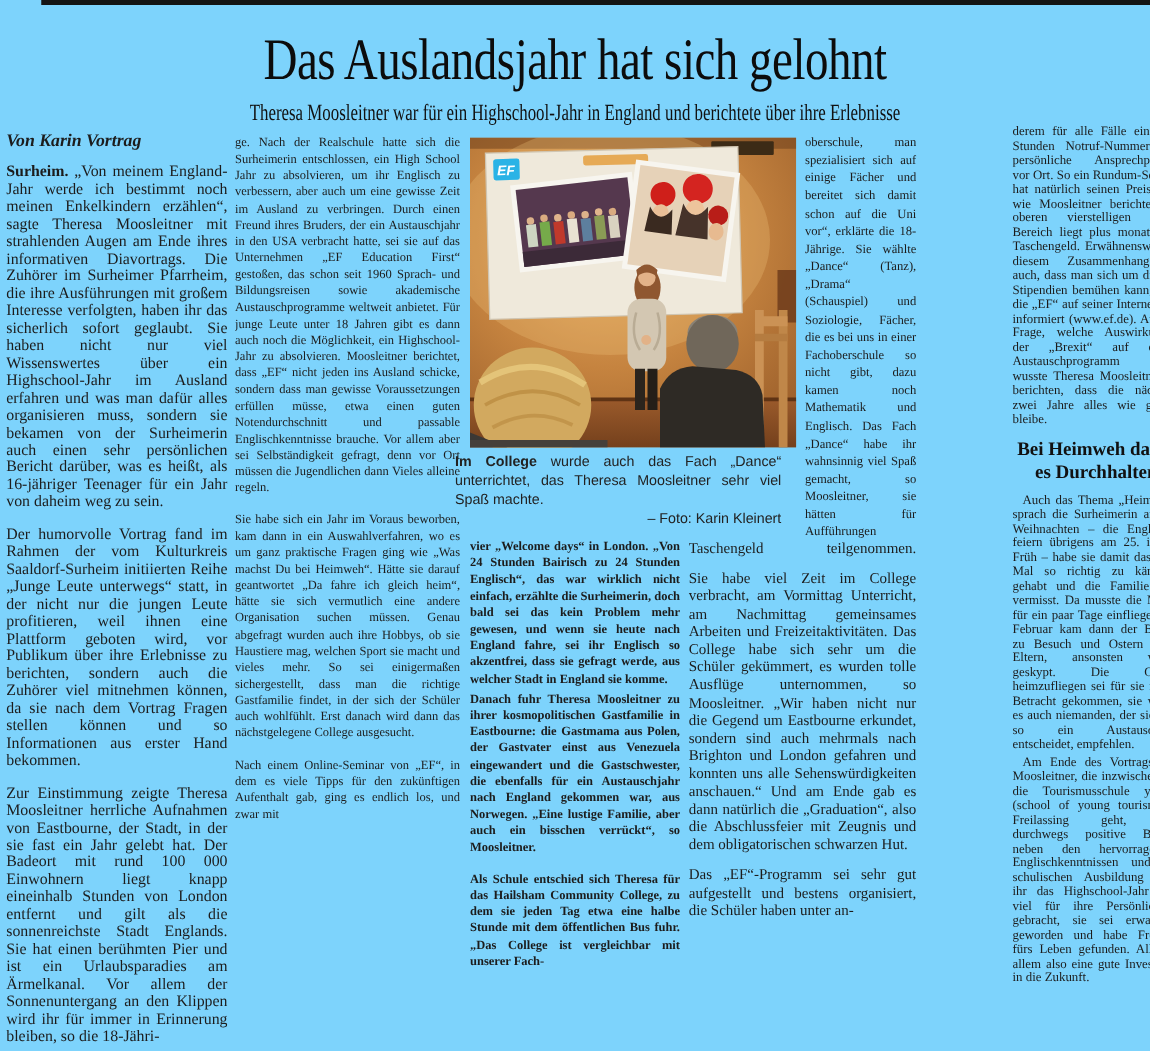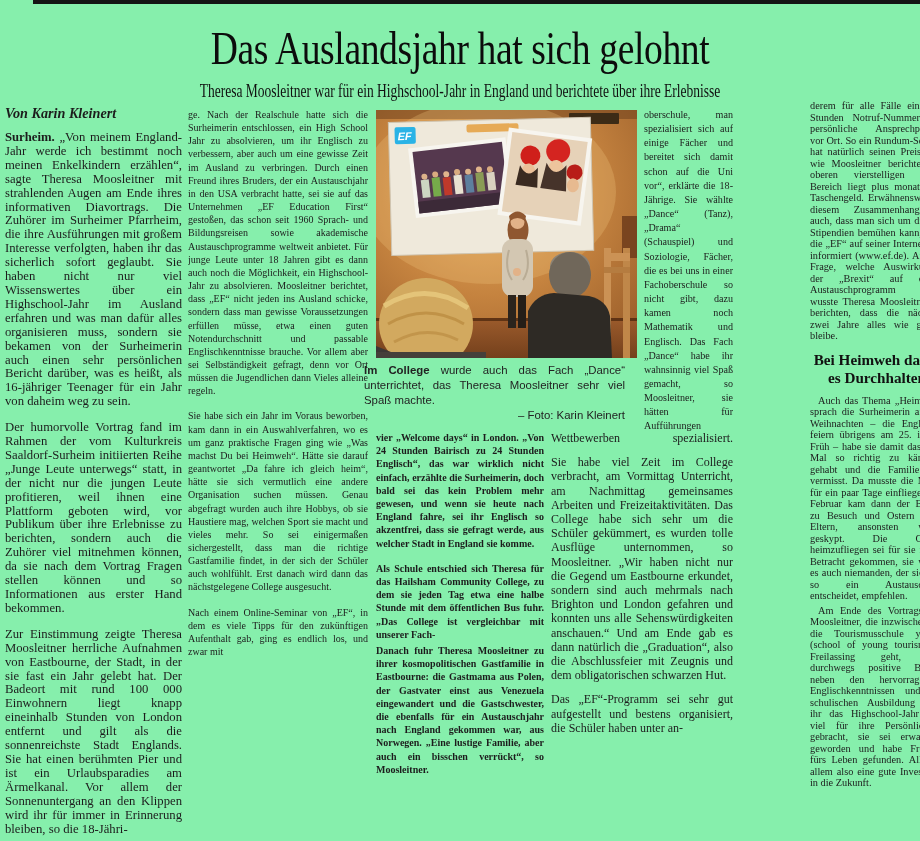--- a/index.html
+++ b/index.html
@@ -1,16 +1,16 @@
 <!DOCTYPE html>
 <html lang="de"><head>
 <meta charset="utf-8">
 <style>
   html,body{margin:0;padding:0;background:#e8e8e6;}
-  #page{position:relative;width:920px;height:841px;background:#86efac;overflow:hidden;
+  #page{position:relative;width:920px;height:841px;background:#7dd3fc;overflow:hidden;
         font-family:"Liberation Serif","DejaVu Serif",serif;color:#1c1c1c;}
   .topbar{position:absolute;left:33px;top:0;width:887px;height:4px;background:#141414;}
   h1.headline{position:absolute;left:0;top:22px;width:920px;margin:0;text-align:center;
       font-size:47px;line-height:52px;font-weight:500;color:#0c0c0c;white-space:nowrap;
       transform:scaleX(.80);transform-origin:50% 50%;letter-spacing:-.5px;}
   h2.subheadline{position:absolute;left:0;top:80px;width:920px;margin:0;text-align:center;
       font-size:18.5px;line-height:22px;font-weight:500;color:#111;white-space:nowrap;
       transform:scaleX(.73);transform-origin:50% 50%;}
   .col{position:absolute;text-align:justify;overflow:hidden;}
   .col p{margin:0;text-indent:0;}
@@ -41,21 +41,21 @@
 </head>
 <body>
 
 <div id="page">
   <div class="topbar"></div>
 
   <h1 class="headline">Das Auslandsjahr hat sich gelohnt</h1>
   <h2 class="subheadline">Theresa Moosleitner war für ein Highschool-Jahr in England und berichtete über ihre Erlebnisse</h2>
 
   <div class="col c1 jtext">
-    <div class="byline">Von Karin Kleinert</div>
+    <div class="byline">Von Karin Vortrag</div>
     <p class="ind"><b>Surheim.</b> <span>„Von meinem England-Jahr werde ich bestimmt noch meinen Enkelkindern erzählen“, sagte Theresa Moosleitner mit strahlenden Augen am Ende ihres informativen Diavortrags. Die Zuhörer im Surheimer Pfarrheim, die ihre Ausführungen mit großem Interesse verfolgten, haben ihr das sicherlich sofort geglaubt. Sie haben nicht nur viel Wissenswertes über ein Highschool-Jahr im Ausland erfahren und was man dafür alles organisieren muss, sondern sie bekamen von der Surheimerin auch einen sehr persönlichen Bericht darüber, was es heißt, als 16-jähriger Teenager für ein Jahr von daheim weg zu sein.</span></p>
     <p class="gap ind">Der humorvolle Vortrag fand im Rahmen der vom Kulturkreis Saaldorf-Surheim initiierten Reihe „Junge Leute unterwegs“ statt, in der nicht nur die jungen Leute profitieren, weil ihnen eine Plattform geboten wird, vor Publikum über ihre Erlebnisse zu berichten, sondern auch die Zuhörer viel mitnehmen können, da sie nach dem Vortrag Fragen stellen können und so Informationen aus erster Hand bekommen.</p>
     <p class="gap ind">Zur Einstimmung zeigte Theresa Moosleitner herrliche Aufnahmen von Eastbourne, der Stadt, in der sie fast ein Jahr gelebt hat. Der Badeort mit rund 100 000 Einwohnern liegt knapp eineinhalb Stunden von London entfernt und gilt als die sonnenreichste Stadt Englands. Sie hat einen berühmten Pier und ist ein Urlaubsparadies am Ärmelkanal. Vor allem der Sonnenuntergang an den Klippen wird ihr für immer in Erinnerung bleiben, so die 18-Jähri-</p>
   </div>
 
   <div class="col c2 jtext">
     <p>ge. Nach der Realschule hatte sich die Surheimerin entschlossen, ein High School Jahr zu absolvieren, um ihr Englisch zu verbessern, aber auch um eine gewisse Zeit im Ausland zu verbringen. Durch einen Freund ihres Bruders, der ein Austauschjahr in den USA verbracht hatte, sei sie auf das Unternehmen „EF Education First“ gestoßen, das schon seit 1960 Sprach- und Bildungsreisen sowie akademische Austauschprogramme weltweit anbietet. Für junge Leute unter 18 Jahren gibt es dann auch noch die Möglichkeit, ein Highschool-Jahr zu absolvieren. Moosleitner berichtet, dass „EF“ nicht jeden ins Ausland schicke, sondern dass man gewisse Voraussetzungen erfüllen müsse, etwa einen guten Notendurchschnitt und passable Englischkenntnisse brauche. Vor allem aber sei Selbständigkeit gefragt, denn vor Ort müssen die Jugendlichen dann Vieles alleine regeln.</p>
     <p class="gap ind">Sie habe sich ein Jahr im Voraus beworben, kam dann in ein Auswahlverfahren, wo es um ganz praktische Fragen ging wie „Was machst Du bei Heimweh“. Hätte sie darauf geantwortet „Da fahre ich gleich heim“, hätte sie sich vermutlich eine andere Organisation suchen müssen. Genau abgefragt wurden auch ihre Hobbys, ob sie Haustiere mag, welchen Sport sie macht und vieles mehr. So sei einigermaßen sichergestellt, dass man die richtige Gastfamilie findet, in der sich der Schüler auch wohlfühlt. Erst danach wird dann das nächstgelegene College ausgesucht.</p>
     <p class="gap ind">Nach einem Online-Seminar von „EF“, in dem es viele Tipps für den zukünftigen Aufenthalt gab, ging es endlich los, und zwar mit</p>
   </div>
@@ -155,30 +155,30 @@
   </div>
 
   <div class="caption">
     <b>Im College</b>
     <span>wurde auch das Fach „Dance“ unterrichtet, das Theresa Moosleitner sehr viel Spaß machte.</span>
     <span class="credit">– Foto: Karin Kleinert</span>
   </div>
 
   <div class="col c3 jtext">
     <p>vier „Welcome days“ in London. „Von 24 Stunden Bairisch zu 24 Stunden Englisch“, das war wirklich nicht einfach, erzählte die Surheimerin, doch bald sei das kein Problem mehr gewesen, und wenn sie heute nach England fahre, sei ihr Englisch so akzentfrei, dass sie gefragt werde, aus welcher Stadt in England sie komme.</p>
+    <p class="ind sgap">Danach fuhr Theresa Moosleitner zu ihrer kosmopolitischen Gastfamilie in Eastbourne: die Gastmama aus Polen, der Gastvater einst aus Venezuela eingewandert und die Gastschwester, die ebenfalls für ein Austauschjahr nach England gekommen war, aus Norwegen. „Eine lustige Familie, aber auch ein bisschen verrückt“, so Moosleitner.</p>
     <p class="ind gap">Als Schule entschied sich Theresa für das Hailsham Community College, zu dem sie jeden Tag etwa eine halbe Stunde mit dem öffentlichen Bus fuhr. „Das College ist vergleichbar mit unserer Fach-</p>
-    <p class="ind sgap">Danach fuhr Theresa Moosleitner zu ihrer kosmopolitischen Gastfamilie in Eastbourne: die Gastmama aus Polen, der Gastvater einst aus Venezuela eingewandert und die Gastschwester, die ebenfalls für ein Austauschjahr nach England gekommen war, aus Norwegen. „Eine lustige Familie, aber auch ein bisschen verrückt“, so Moosleitner.</p>
   </div>
 
   <div class="col c4t jtext">
     <p>oberschule, man spezialisiert sich auf einige Fächer und bereitet sich damit schon auf die Uni vor“, erklärte die 18-Jährige. Sie wählte „Dance“ (Tanz), „Drama“ (Schauspiel) und Soziologie, Fächer, die es bei uns in einer Fachoberschule so nicht gibt, dazu kamen noch Mathematik und Englisch. Das Fach „Dance“ habe ihr wahnsinnig viel Spaß gemacht, so Moosleitner, sie hätten für Aufführungen geprobt und an</p>
   </div>
 
   <div class="col c4b jtext">
-    <p class="stretch">Wettbewerben spezialisiert.</p>
+    <p class="stretch">Taschengeld teilgenommen.</p>
     <p class="ind gap">Sie habe viel Zeit im College verbracht, am Vormittag Unterricht, am Nachmittag gemeinsames Arbeiten und Freizeitaktivitäten. Das College habe sich sehr um die Schüler gekümmert, es wurden tolle Ausflüge unternommen, so Moosleitner. „Wir haben nicht nur die Gegend um Eastbourne erkundet, sondern sind auch mehrmals nach Brighton und London gefahren und konnten uns alle Sehenswürdigkeiten anschauen.“ Und am Ende gab es dann natürlich die „Graduation“, also die Abschlussfeier mit Zeugnis und dem obligatorischen schwarzen Hut.</p>
     <p class="ind gap">Das „EF“-Programm sei sehr gut aufgestellt und bestens organisiert, die Schüler haben unter an-</p>
   </div>
 
   <div class="col c5 jtext">
     <p>derem für alle Fälle eine 24-Stunden Notruf-Nummer und persönliche Ansprechpartner vor Ort. So ein Rundum-Service hat natürlich seinen Preis, der, wie Moosleitner berichtet, im oberen vierstelligen Euro-Bereich liegt plus monatliches Taschengeld. Erwähnenswert in diesem Zusammenhang ist auch, dass man sich um diverse Stipendien bemühen kann, über die „EF“ auf seiner Internetseite informiert (www.ef.de). Auf die Frage, welche Auswirkungen der „Brexit“ auf dieses Austauschprogramm habe, wusste Theresa Moosleitner zu berichten, dass die nächsten zwei Jahre alles wie gehabt bleibe.</p>
     <h3 class="subhead2">Bei Heimweh dafür es Durchhalten</h3>
     <p class="ind">Auch das Thema „Heimweh“ sprach die Surheimerin an. An Weihnachten – die Engländer feiern übrigens am 25. in der Früh – habe sie damit das erste Mal so richtig zu kämpfen gehabt und die Familie sehr vermisst. Da musste die Mama für ein paar Tage einfliegen. Im Februar kam dann der Bruder zu Besuch und Ostern beide Eltern, ansonsten wurde geskypt. Die Option heimzufliegen sei für sie nie in Betracht gekommen, sie würde es auch niemanden, der sich für so ein Austauschjahr entscheidet, empfehlen.</p>
     <p class="ind sgap">Am Ende des Vortrags zog Moosleitner, die inzwischen auf die Tourismusschule youtou (school of young tourism) in Freilassing geht, eine durchwegs positive Bilanz: neben den hervorragenden Englischkenntnissen und der schulischen Ausbildung habe ihr das Highschool-Jahr sehr viel für ihre Persönlichkeit gebracht, sie sei erwachsen geworden und habe Freunde fürs Leben gefunden. Alles in allem also eine gute Investition in die Zukunft.</p>
   </div>

